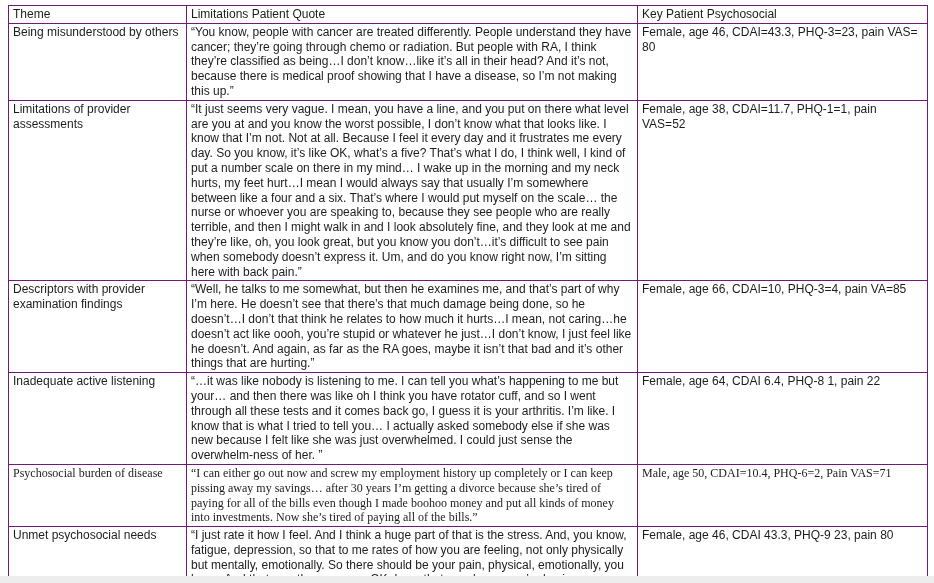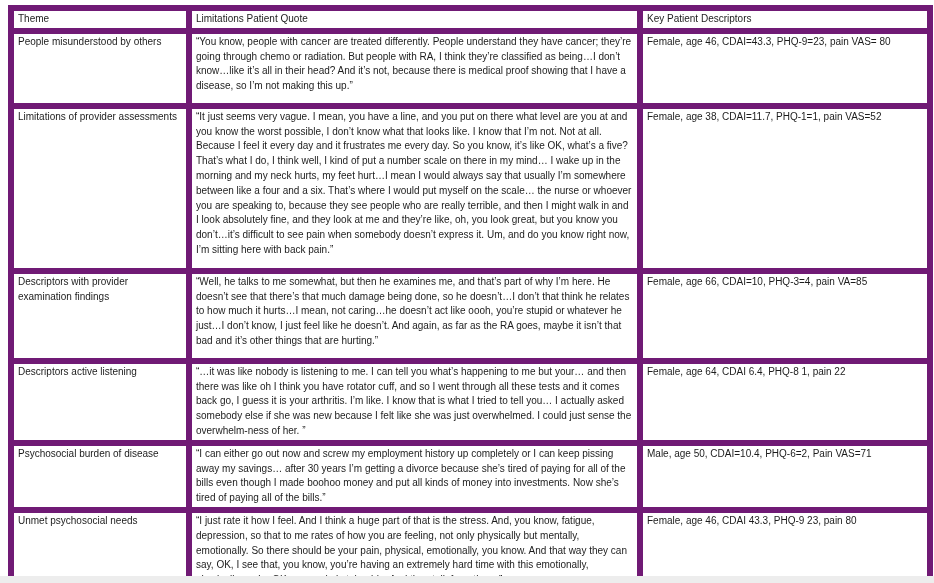--- a/index.html
+++ b/index.html
@@ -25,35 +25,35 @@
     width: 919px;
     border-collapse: collapse;
     table-layout: fixed;
     background: #ffffff;
   }
   col.c-theme { width: 178px; }
   col.c-quote { width: 451px; }
   col.c-desc  { width: 290px; }
   table.quotes th,
   table.quotes td {
-    border: 6px solid #701a75;
+    border: 1px solid #701a75;
     vertical-align: top;
     text-align: left;
     padding: 1px 5px 1px 4px;
-    font-size: 10px;
+    font-size: 12px;
     line-height: 14.8px;
     font-weight: normal;
     word-wrap: break-word;
   }
   table.quotes thead tr { height: 16px; }
   table.quotes tbody tr:nth-child(1) { height: 75px; }
   table.quotes tbody tr:nth-child(2) { height: 165px; }
   table.quotes tbody tr:nth-child(3) { height: 90px; }
   table.quotes tbody tr:nth-child(4) { height: 82px; }
-  table.quotes tbody tr:nth-child(5) { height: 56px; }
+  table.quotes tbody tr:nth-child(5) { height: 56px; font-family: Liberation Serif, serif; }
   table.quotes tbody tr:nth-child(6) { height: 87px; }
   .bottom-strip {
     position: absolute;
     left: 0;
     bottom: 0;
     width: 934px;
     height: 7px;
     background: #ededed;
   }
 </style>
@@ -64,41 +64,41 @@
   <table class="quotes">
     <colgroup>
       <col class="c-theme">
       <col class="c-quote">
       <col class="c-desc">
     </colgroup>
     <thead>
       <tr>
         <th>Theme</th>
         <th>Limitations Patient Quote</th>
-        <th>Key Patient Descriptors</th>
+        <th>Key Patient Psychosocial</th>
       </tr>
     </thead>
     <tbody>
       <tr>
-        <td>People misunderstood by others</td>
+        <td>Being misunderstood by others</td>
         <td>“You know, people with cancer are treated differently.  People understand they have cancer; they’re going through chemo or radiation. But people with RA, I think they’re classified as being…I don’t know…like it’s all in their head?  And it’s not, because there is medical proof showing that I have a disease, so I’m not making this up.”</td>
-        <td>Female, age 46, CDAI=43.3, PHQ-9=23, pain VAS= 80</td>
+        <td>Female, age 46, CDAI=43.3, PHQ-3=23, pain VAS= 80</td>
       </tr>
       <tr>
         <td>Limitations of provider assessments</td>
         <td>“It just seems very vague.  I mean, you have a line, and you put on there what level are you at and you know the worst possible, I don’t know what that looks like.  I know that I’m not. Not at all. Because I feel it every day and it frustrates me every day. So you know, it’s like OK, what’s a five?  That’s what I do, I think well, I kind of put a number scale on there in my mind… I wake up in the morning and my neck hurts, my feet hurt…I mean I would always say that usually I’m somewhere between like a four and a six.  That’s where I would put myself on the scale… the nurse or whoever you are speaking to, because they see people who are really terrible, and then I might walk in and I look absolutely fine, and they look at me and they’re like, oh, you look great, but you know you don’t…it’s difficult to see pain when somebody doesn’t express it.  Um, and do you know right now, I’m sitting here with back pain.”</td>
         <td>Female, age 38, CDAI=11.7, PHQ-1=1, pain VAS=52</td>
       </tr>
       <tr>
         <td>Descriptors with provider examination findings</td>
         <td>“Well, he talks to me somewhat, but then he examines me, and that’s part of why I’m here.  He doesn’t see that there’s that much damage being done, so he doesn’t…I don’t that think he relates to how much it hurts…I mean, not caring…he doesn’t act like oooh, you’re stupid or whatever he just…I don’t know, I just feel like he doesn’t.  And again, as far as the RA goes, maybe it isn’t that bad and it’s other things that are hurting.”</td>
         <td>Female, age 66, CDAI=10, PHQ-3=4, pain VA=85</td>
       </tr>
       <tr>
-        <td>Descriptors active listening</td>
+        <td>Inadequate active listening</td>
         <td>“…it was like nobody is listening to me.  I can tell you what’s happening to me but your… and then there was like oh I think you have rotator cuff, and so I went through all these tests and it comes back go, I guess it is your arthritis.  I’m like.  I know that is what I tried to tell you… I actually asked somebody else if she was new because I felt like she was just overwhelmed.  I could just sense the overwhelm-ness of her. ”</td>
         <td>Female, age 64, CDAI 6.4, PHQ-8 1, pain 22</td>
       </tr>
       <tr>
         <td>Psychosocial burden of disease</td>
         <td>“I can either go out now and screw my employment history up completely or I can keep pissing away my savings… after 30 years I’m getting a divorce because she’s tired of paying for all of the bills even though I made boohoo money and put all kinds of money into investments. Now she’s tired of paying all of the bills.”</td>
         <td>Male, age 50, CDAI=10.4, PHQ-6=2, Pain VAS=71</td>
       </tr>
       <tr>
         <td>Unmet psychosocial needs</td>

